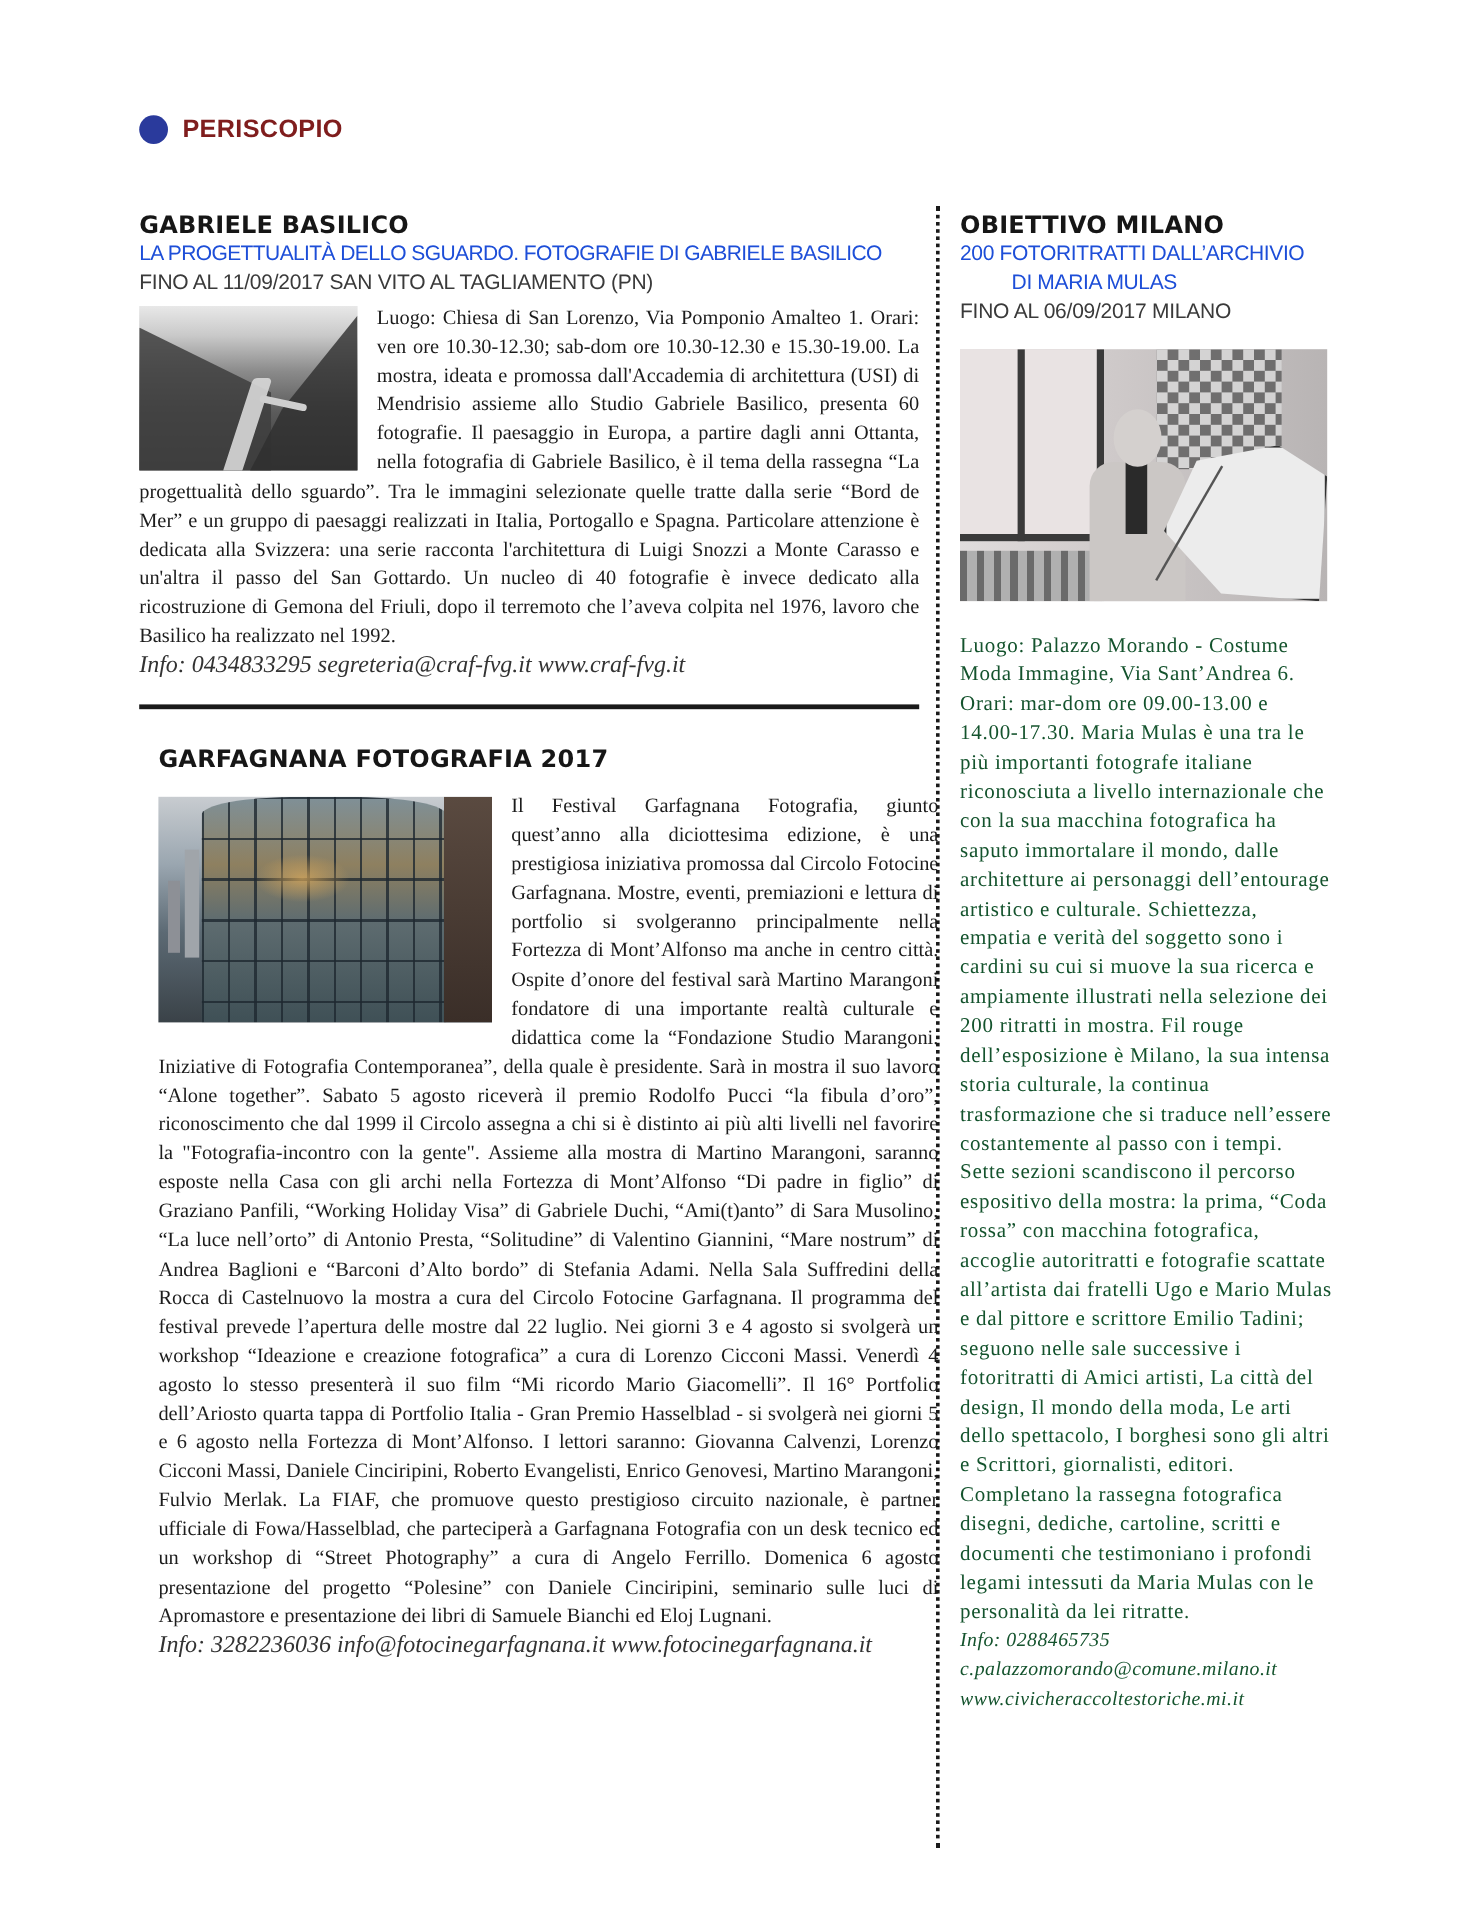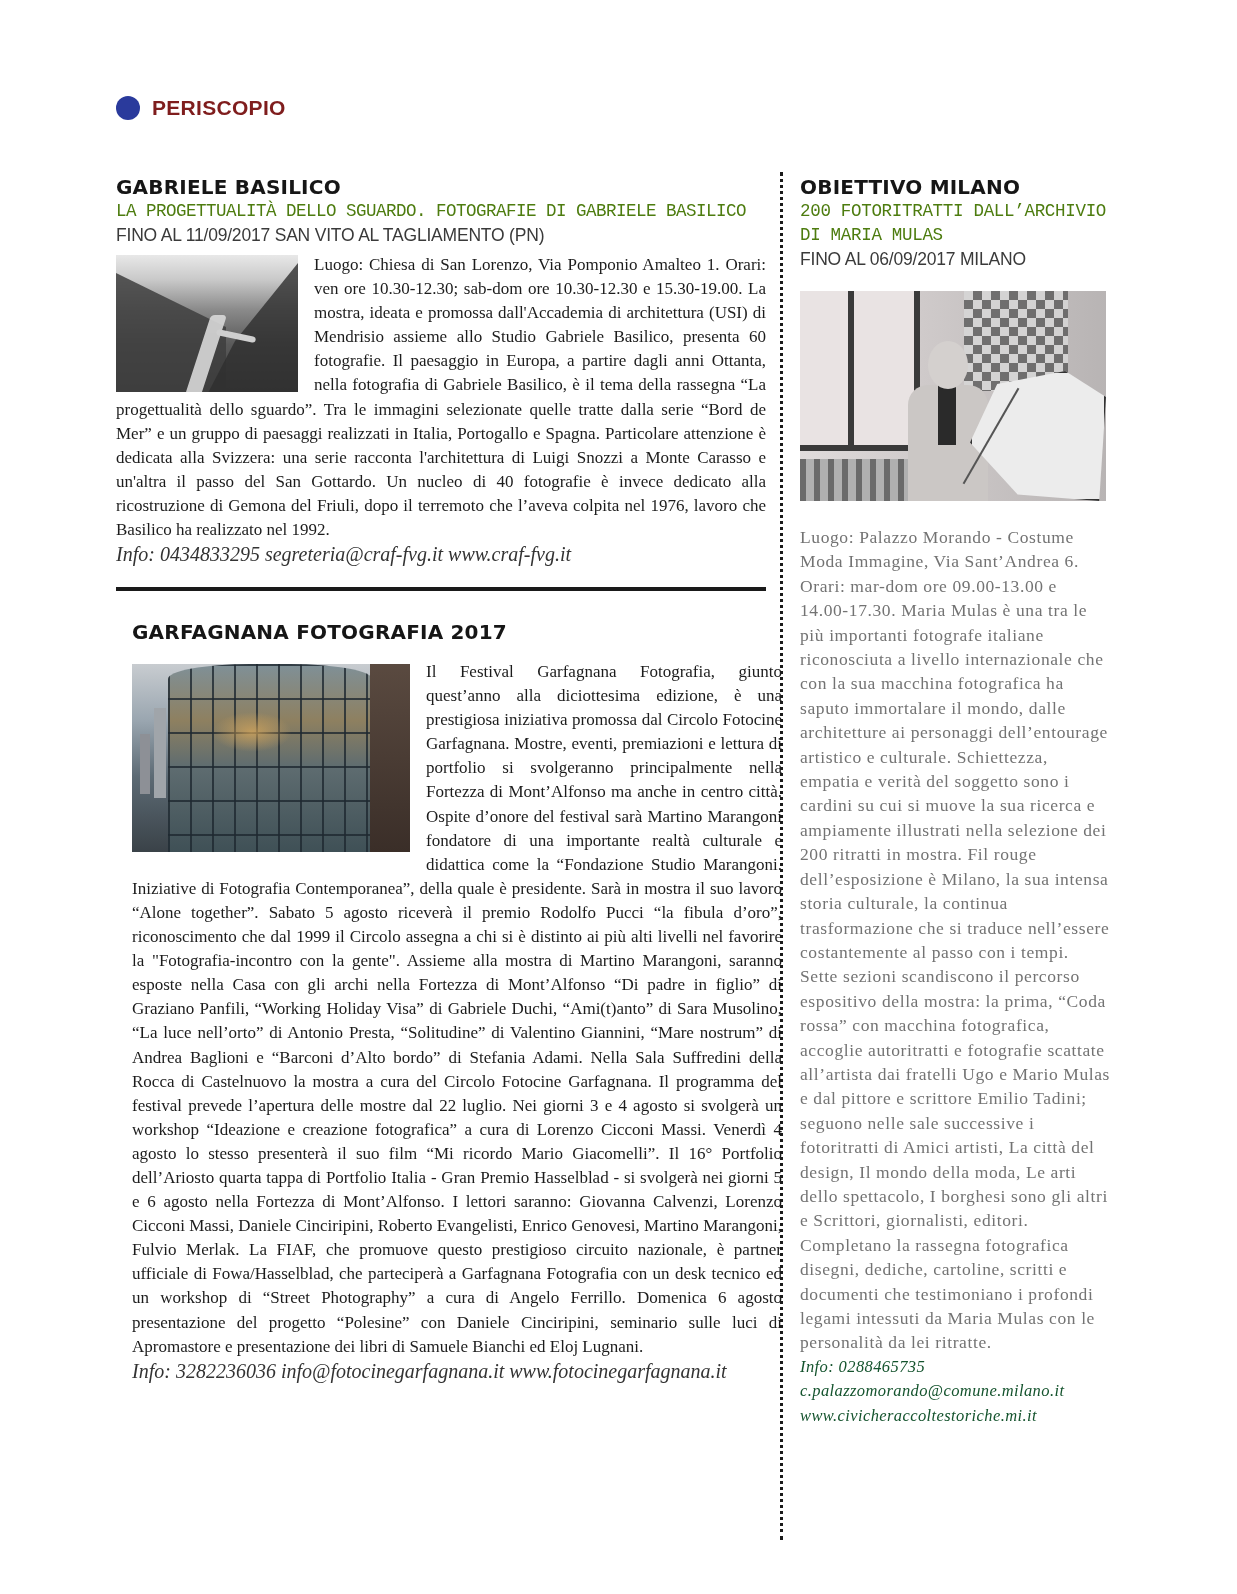--- a/index.html
+++ b/index.html
@@ -6,21 +6,21 @@
   html, body { width: 1237px; height: 1594px; background: #ffffff; overflow: hidden; }
   body { position: relative; color: #1a1a1a; }
 
   
   .section-head { position: absolute; left: 116px; top: 96px; display: flex; align-items: center; }
   .section-dot { width: 24px; height: 24px; border-radius: 50%; background: #2a3a9c; margin-right: 12px; }
   .section-title { font-family: Liberation Sans, sans-serif; font-weight: bold; font-size: 21px; letter-spacing: 0.3px; color: #7f1d1d; }
 
   
   .a-title { font-family: "DejaVu Sans", sans-serif; font-weight: bold; font-size: 20px; color: #161616; line-height: 24px; letter-spacing: 0.2px; }
-  .a-sub { font-family: Liberation Mono, monospace; font-size: 17.5px; color: #4d7c0f; line-height: 24px; letter-spacing: -0.5px; }
+  .a-sub { font-family: Liberation Sans, sans-serif; font-size: 17.5px; color: #1d4ed8; line-height: 24px; letter-spacing: -0.5px; }
   .a-date { font-family: "Liberation Sans", sans-serif; font-size: 17.5px; color: #3a3a3a; line-height: 24px; letter-spacing: -0.2px; font-weight: 300; }
 
   .body-text { font-family: "Liberation Serif", serif; font-size: 17px; line-height: 24.1px; color: #1c1c1c; text-align: justify; }
   .body-text p { display: inline; }
   .info { font-family: "Liberation Serif", serif; font-style: italic; font-size: 20px; color: #333; line-height: 24px; }
 
   
   #art1 { position: absolute; left: 116px; top: 175px; width: 650px; }
   #img1 { float: left; width: 182px; height: 137px; margin: 2px 16px 4px 0; position: relative; overflow: hidden;
     background: linear-gradient(180deg, #e8e8e8 0%, #c9c9c9 18%, #8a8a8a 40%, #5a5a5a 65%, #3d3d3d 100%); }
@@ -59,21 +59,21 @@
   #img3 .art { position: absolute; left: 164px; top: 0; width: 104px; height: 100px;
     background: repeating-conic-gradient(#5a5a5a 0 25%, #d8d8d8 0 50%) 0 0 / 18px 18px; opacity: .8; }
   #img3 .man { position: absolute; left: 108px; top: 50px; width: 80px; height: 160px; }
   #img3 .head { position: absolute; left: 20px; top: 0; width: 40px; height: 48px; border-radius: 50%; background: #d4d0ce; }
   #img3 .coat { position: absolute; left: 0; top: 44px; width: 80px; height: 116px; background: #cbc7c5; border-radius: 20px 20px 0 0; }
   #img3 .shirt { position: absolute; left: 30px; top: 44px; width: 18px; height: 60px; background: #2a2a2a; }
   #img3 .poly { position: absolute; left: 170px; top: 80px; width: 136px; height: 130px; background: #ececec;
     clip-path: polygon(20% 10%, 70% 0, 100% 20%, 95% 100%, 35% 95%, 0 55%); border: 2px solid #333; }
   #img3 .poly-line { position: absolute; left: 190px; top: 90px; width: 2px; height: 110px; background: #555; transform: rotate(30deg); }
 
-  .r-body { font-family: "Liberation Serif", serif; font-size: 17.5px; line-height: 24.4px; color: #737373; letter-spacing: 0.6px; }
+  .r-body { font-family: "Liberation Serif", serif; font-size: 17.5px; line-height: 24.4px; color: #14532d; letter-spacing: 0.6px; }
   .r-info { font-family: "Liberation Serif", serif; font-style: italic; font-size: 16.5px; line-height: 24.4px; color: #14532d; letter-spacing: 0.4px; }
 </style>
 </head>
 <body>
 
 <div class="section-head">
   <span class="section-dot"></span>
   <span class="section-title">PERISCOPIO</span>
 </div>
 
@@ -108,21 +108,21 @@
     <p>Il Festival Garfagnana Fotografia, giunto quest’anno alla diciottesima edizione, è una prestigiosa iniziativa promossa dal Circolo Fotocine Garfagnana. Mostre, eventi, premiazioni e lettura di portfolio si svolgeranno principalmente nella Fortezza di Mont’Alfonso ma anche in centro città. Ospite d’onore del festival sarà Martino Marangoni fondatore di una importante realtà culturale e didattica come la “Fondazione Studio Marangoni. Iniziative di Fotografia Contemporanea”, della quale è presidente. Sarà in mostra il suo lavoro “Alone together”. Sabato 5 agosto riceverà il premio Rodolfo Pucci “la fibula d’oro”, riconoscimento che dal 1999 il Circolo assegna a chi si è distinto ai più alti livelli nel favorire la "Fotografia-incontro con la gente". Assieme alla mostra di Martino Marangoni, saranno esposte nella Casa con gli archi nella Fortezza di Mont’Alfonso “Di padre in figlio” di Graziano Panfili, “Working Holiday Visa” di Gabriele Duchi, “Ami(t)anto” di Sara Musolino, “La luce nell’orto” di Antonio Presta, “Solitudine” di Valentino Giannini, “Mare nostrum” di Andrea Baglioni e “Barconi d’Alto bordo” di Stefania Adami. Nella Sala Suffredini della Rocca di Castelnuovo la mostra a cura del Circolo Fotocine Garfagnana. Il programma del festival prevede l’apertura delle mostre dal 22 luglio. Nei giorni 3 e 4 agosto si svolgerà un workshop “Ideazione e creazione fotografica” a cura di Lorenzo Cicconi Massi. Venerdì 4 agosto lo stesso presenterà il suo film “Mi ricordo Mario Giacomelli”. Il 16° Portfolio dell’Ariosto quarta tappa di Portfolio Italia - Gran Premio Hasselblad - si svolgerà nei giorni 5 e 6 agosto nella Fortezza di Mont’Alfonso. I lettori saranno: Giovanna Calvenzi, Lorenzo Cicconi Massi, Daniele Cinciripini, Roberto Evangelisti, Enrico Genovesi, Martino Marangoni, Fulvio Merlak. La FIAF, che promuove questo prestigioso circuito nazionale, è partner ufficiale di Fowa/Hasselblad, che parteciperà a Garfagnana Fotografia con un desk tecnico ed un workshop di “Street Photography” a cura di Angelo Ferrillo. Domenica 6 agosto presentazione del progetto “Polesine” con Daniele Cinciripini, seminario sulle luci di Apromastore e presentazione dei libri di Samuele Bianchi ed Eloj Lugnani.</p>
   </div>
   <div class="info" style="clear:both;">Info: 3282236036 info@fotocinegarfagnana.it www.fotocinegarfagnana.it</div>
 </article>
 
 <div class="divider-dotted"></div>
 
 <article id="art3">
   <div class="a-title">OBIETTIVO MILANO</div>
   <div class="a-sub" style="letter-spacing:-0.3px;">200 FOTORITRATTI DALL’ARCHIVIO</div>
-  <div class="a-sub" style="letter-spacing:-0.3px;">DI MARIA MULAS</div>
+  <div class="a-sub" style="letter-spacing:-0.3px;margin-left:43px;">DI MARIA MULAS</div>
   <div class="a-date">FINO AL 06/09/2017 MILANO</div>
   <div id="img3" title="Black and white portrait of man beside geometric sculpture">
     <div class="win"></div>
       <div class="win-bar"></div>
       <div class="shelf"></div>
       <div class="art"></div>
     <div class="man">
         <div class="coat"></div>
         <div class="shirt"></div>
         <div class="head"></div>

